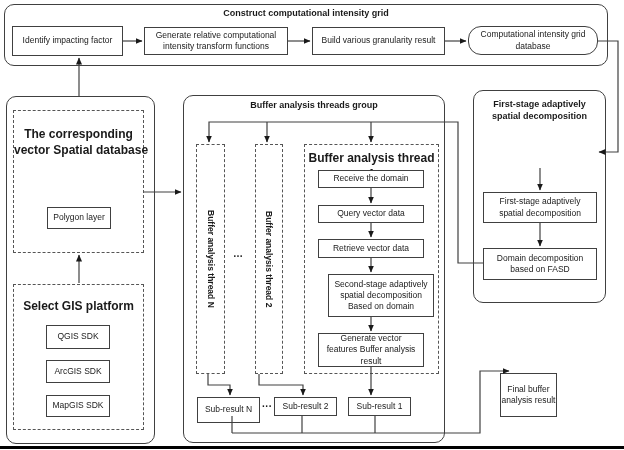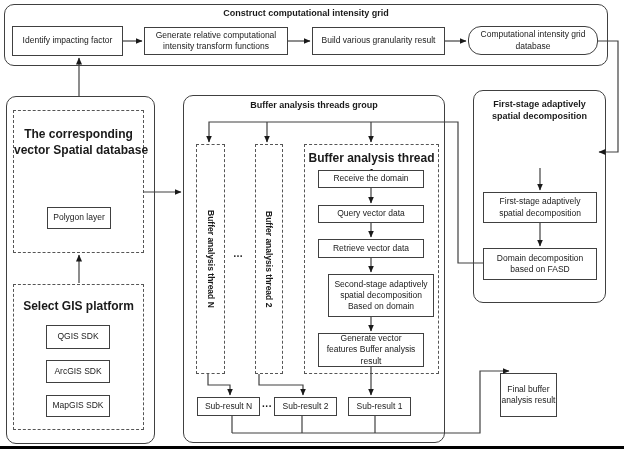--- a/index.html
+++ b/index.html
@@ -119,21 +119,21 @@
     <span class="line">spatial decomposition</span>
     <span class="line">Based on domain</span>
   </div>
 
   <div class="box" style="left:318px;top:333px;width:106px;height:34px;">
     <span class="line">Generate vector</span>
     <span class="line">features Buffer analysis</span>
     <span class="line">result</span>
   </div>
 
-  <div class="box" style="left:197px;top:397px;width:63px;height:19px;">Sub-result N</div>
+  <div class="box" style="left:197px;top:397px;width:63px;height:26px;">Sub-result N</div>
 
   <div class="dots" style="left:260px;top:399px;width:14px;height:14px;">···</div>
 
   <div class="box" style="left:274px;top:397px;width:63px;height:19px;">Sub-result 2</div>
 
   <div class="box" style="left:348px;top:397px;width:63px;height:19px;">Sub-result 1</div>
 
   <div class="group" style="left:473px;top:90px;width:133px;height:213px;">
     <span class="gtitle" style="top:8px;">
       <span class="line">First-stage adaptively</span>

